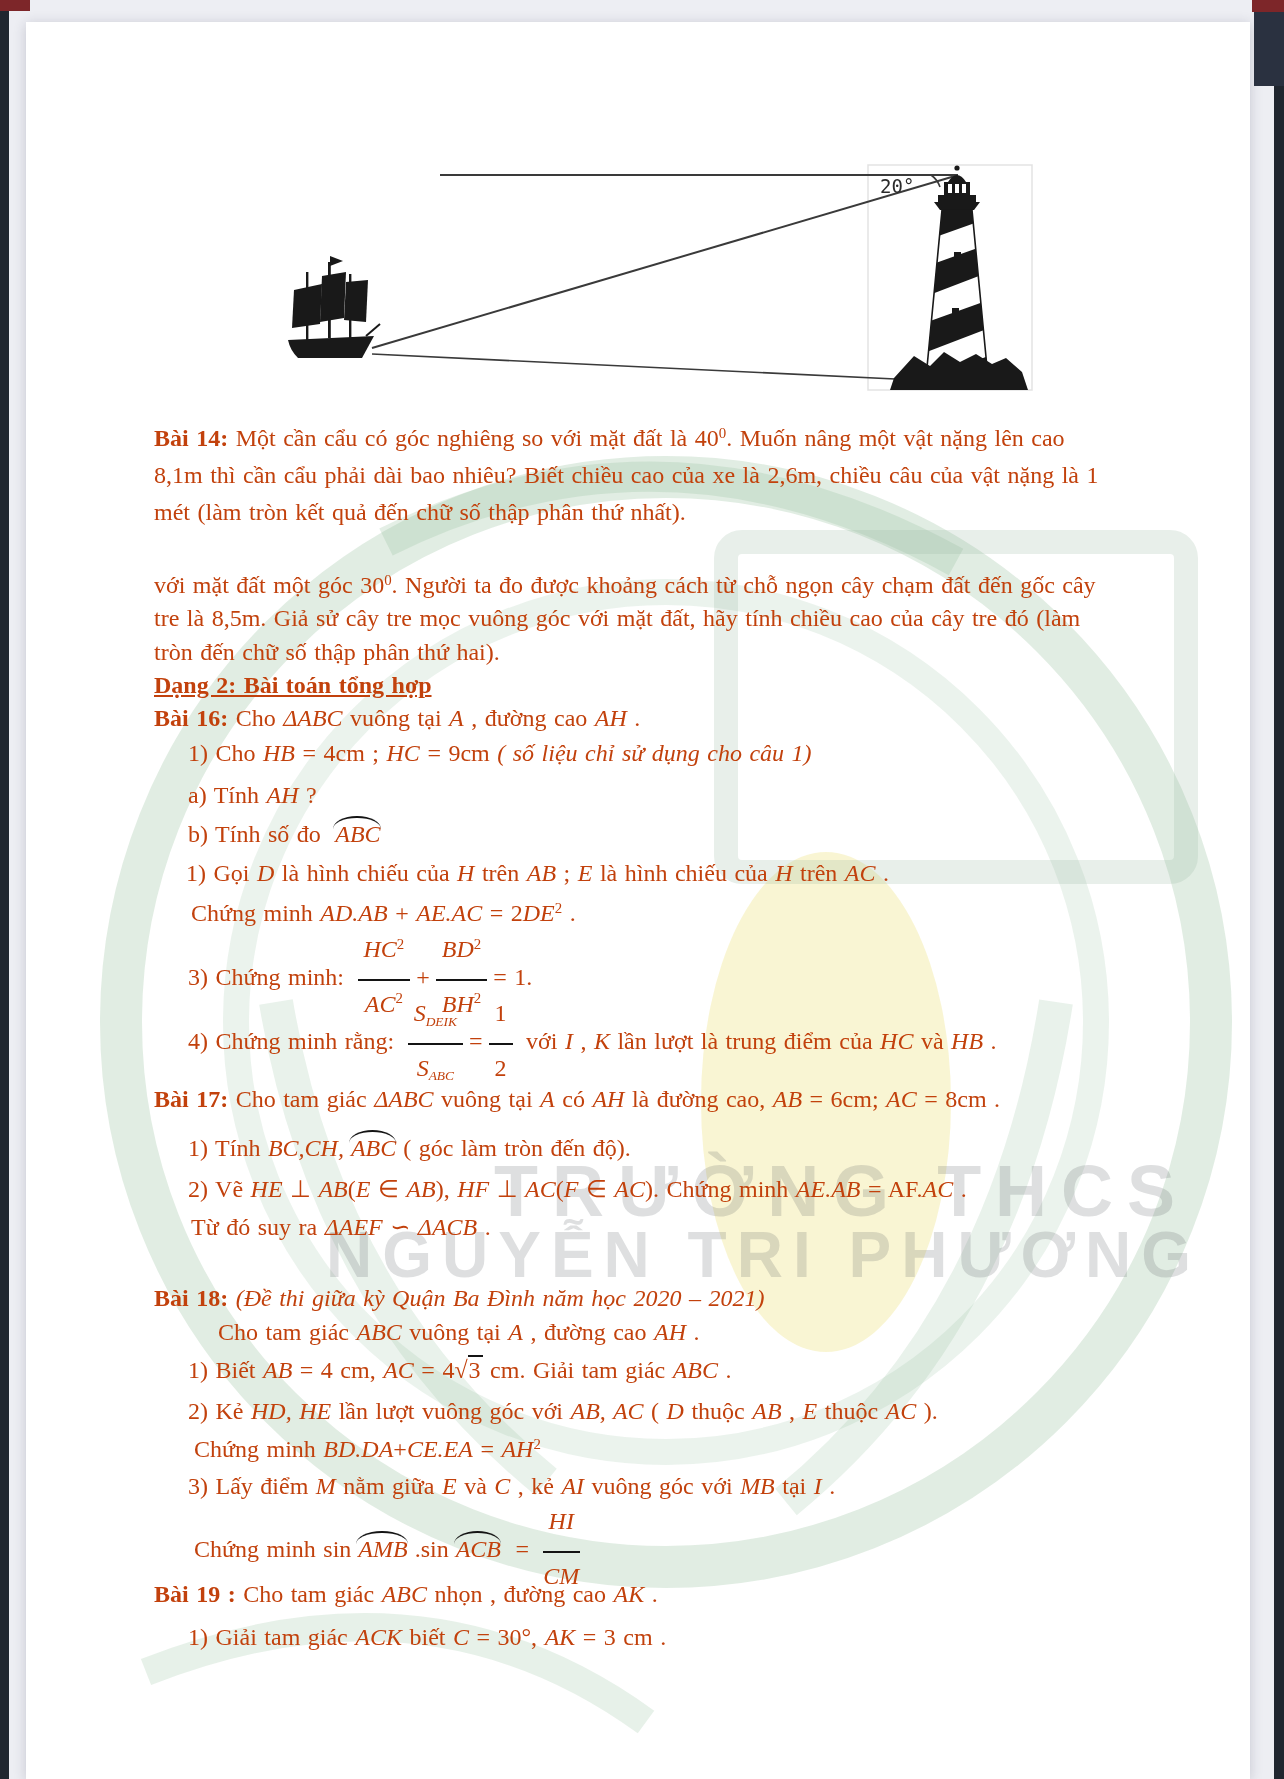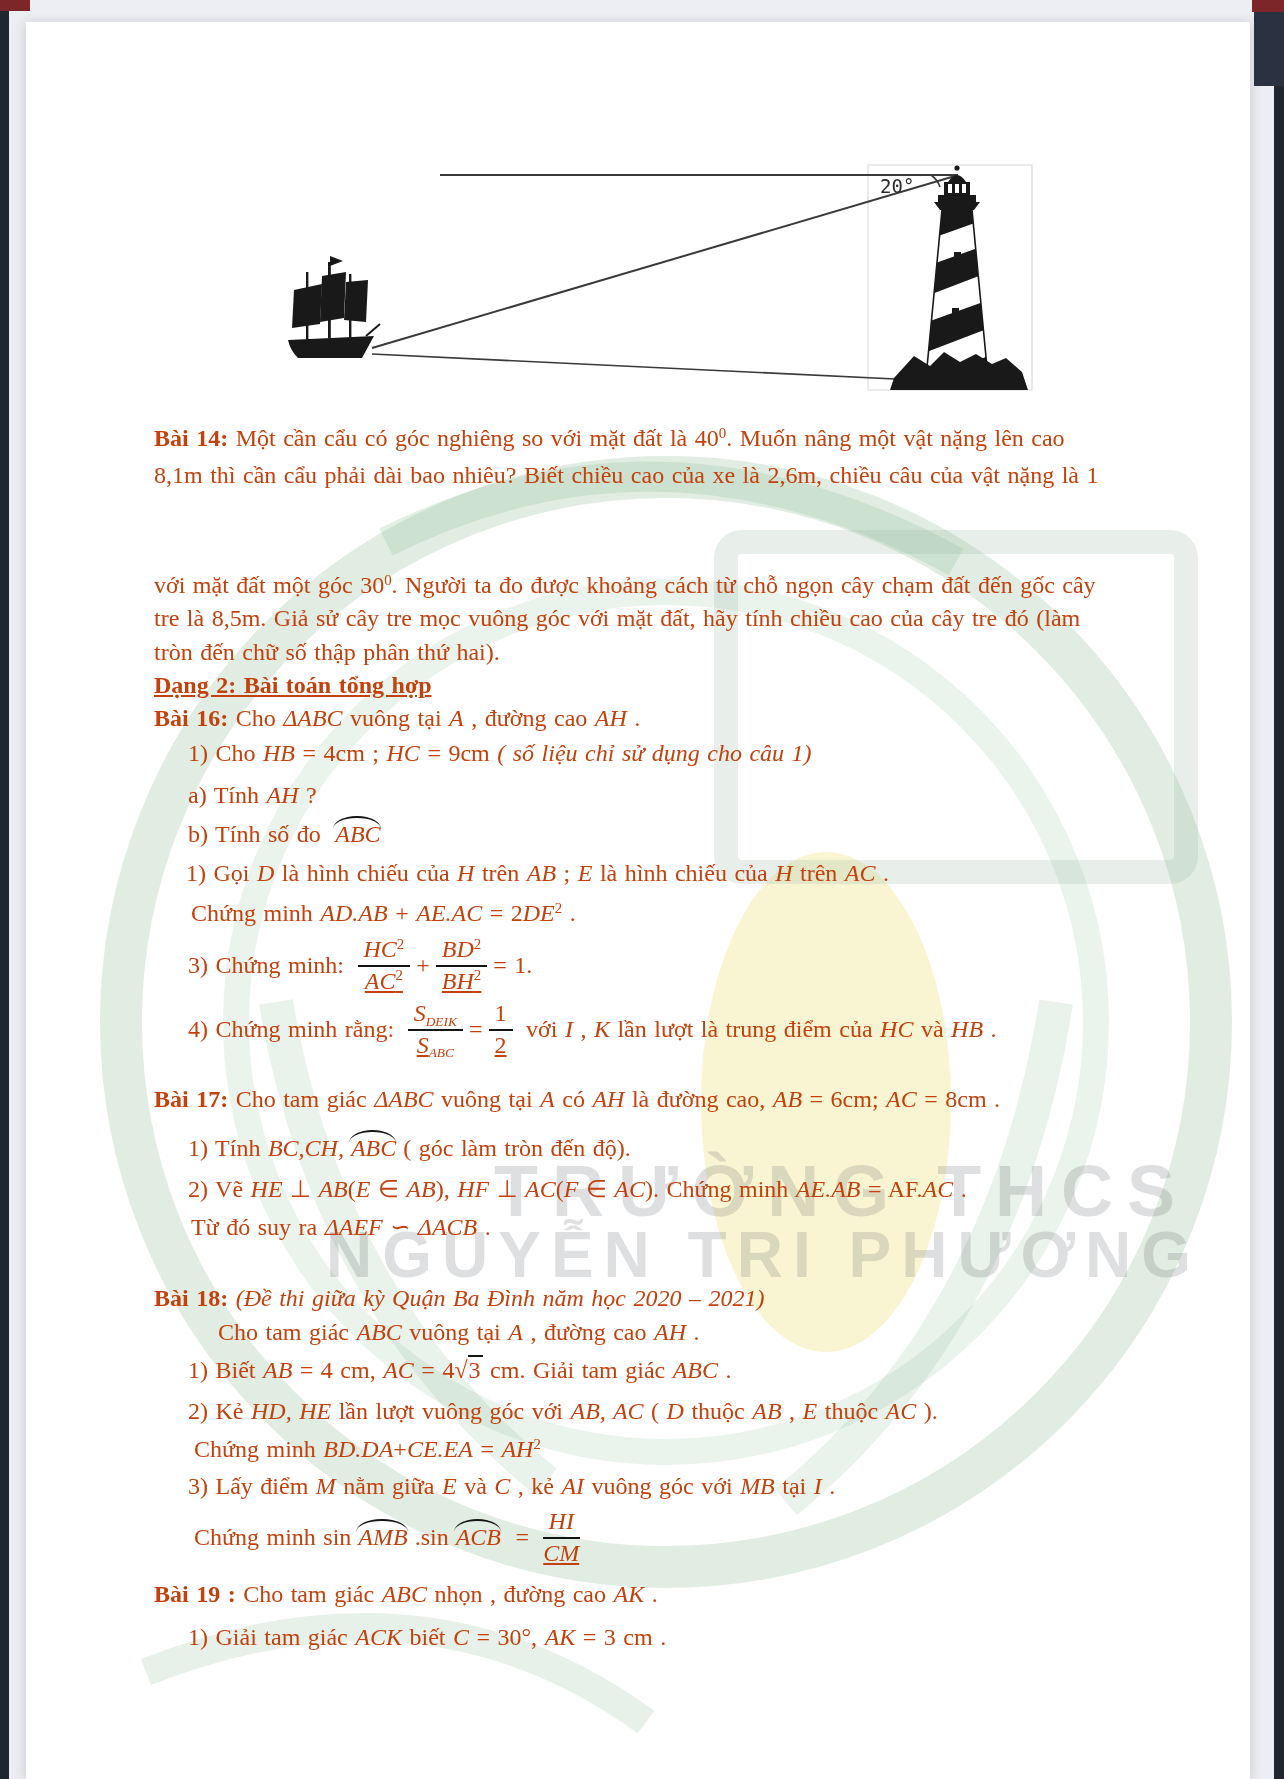--- a/index.html
+++ b/index.html
@@ -49,22 +49,22 @@
   .r-hat::before{
     content:"";position:absolute;left:1px;right:3px;top:-5px;height:11px;
     border-top:2.4px solid #141414;
     border-radius:50% 50% 0 0 / 100% 100% 0 0;
   }
   .r-sqrtarg{border-top:2px solid #141414;padding:0 2px 0 1px;}
   .frac{
     display:inline-flex;flex-direction:column;align-items:center;
     vertical-align:middle;margin:0 6px;line-height:1.15;position:relative;top:-2px;
   }
-  .fnum{border-bottom:2px solid #141414;padding:0 6px 1px;}
-  .fden{padding-top:1px;text-decoration:underline;}
+  .fnum{border-bottom:2px solid #141414;padding:0 6px 15px;}
+  .fden{padding-top:10px;}
 </style>
 </head>
 <body>
 
 <div class="edge edge-left"></div>
 <div class="edge edge-right"></div>
 <div class="edge edge-right-patch"></div>
 <div class="edge edge-red-tl"></div>
 <div class="edge edge-red-tr"></div>
 
@@ -132,20 +132,21 @@
         <polygon points="640,230 724,200 724,228 640,258"></polygon>
         <rect x="678" y="100" width="7" height="12"></rect>
         <rect x="676" y="156" width="7" height="12"></rect>
       </g>
       <polygon points="618,226 638,204 654,214 668,200 684,210 700,202 716,212 730,206 746,220 752,238 614,238" fill="#191919"></polygon>
     </g>
   </svg>
 
   <div class="line" style="left:128px;top:401px"><span class="r-b">Bài 14:</span><span> Một cần cẩu có góc nghiêng so với mặt đất là </span><span>40</span><span class="r-sup">0</span><span>. Muốn nâng một vật nặng lên cao</span></div>
   <div class="line" style="left:128px;top:438px"><span>8,1m thì cần cẩu phải dài bao nhiêu? Biết chiều cao của xe là 2,6m, chiều câu của vật nặng là 1</span></div>
+  <div class="line" style="left:128px;top:475px"><span>mét (làm tròn kết quả đến chữ số thập phân thứ nhất).</span></div>
   <div class="line" style="left:128px;top:548px"><span>với mặt đất một góc </span><span>30</span><span class="r-sup">0</span><span>. Người ta đo được khoảng cách từ chỗ ngọn cây chạm đất đến gốc cây</span></div>
   <div class="line" style="left:128px;top:581px"><span>tre là 8,5m. Giả sử cây tre mọc vuông góc với mặt đất, hãy tính chiều cao của cây tre đó (làm</span></div>
   <div class="line" style="left:128px;top:615px"><span>tròn đến chữ số thập phân thứ hai).</span></div>
   <div class="line" style="left:128px;top:648px"><span class="r-b r-u">Dạng 2: Bài toán tổng hợp</span></div>
   <div class="line" style="left:128px;top:681px"><span class="r-b">Bài 16:</span><span> Cho </span><span class="r-i">ΔABC</span><span> vuông tại </span><span class="r-i">A</span><span> , đường cao </span><span class="r-i">AH</span><span> .</span></div>
   <div class="line" style="left:162px;top:716px"><span>1) Cho </span><span class="r-i">HB</span><span> = 4cm ; </span><span class="r-i">HC</span><span> = 9cm </span><span class="r-i">( số liệu chỉ sử dụng cho câu 1)</span></div>
   <div class="line" style="left:162px;top:758px"><span>a) Tính </span><span class="r-i">AH</span><span> ?</span></div>
   <div class="line" style="left:162px;top:797px"><span>b) Tính số đo </span><span class="r-hat">ABC</span></div>
   <div class="line" style="left:160px;top:836px"><span>1) Gọi </span><span class="r-i">D</span><span> là hình chiếu của </span><span class="r-i">H</span><span> trên </span><span class="r-i">AB</span><span> ; </span><span class="r-i">E</span><span> là hình chiếu của </span><span class="r-i">H</span><span> trên </span><span class="r-i">AC</span><span> .</span></div>
   <div class="line" style="left:165px;top:876px"><span>Chứng minh </span><span class="r-i">AD.AB</span><span> + </span><span class="r-i">AE.AC</span><span> = 2</span><span class="r-i">DE</span><span class="r-sup">2</span><span> .</span></div>

